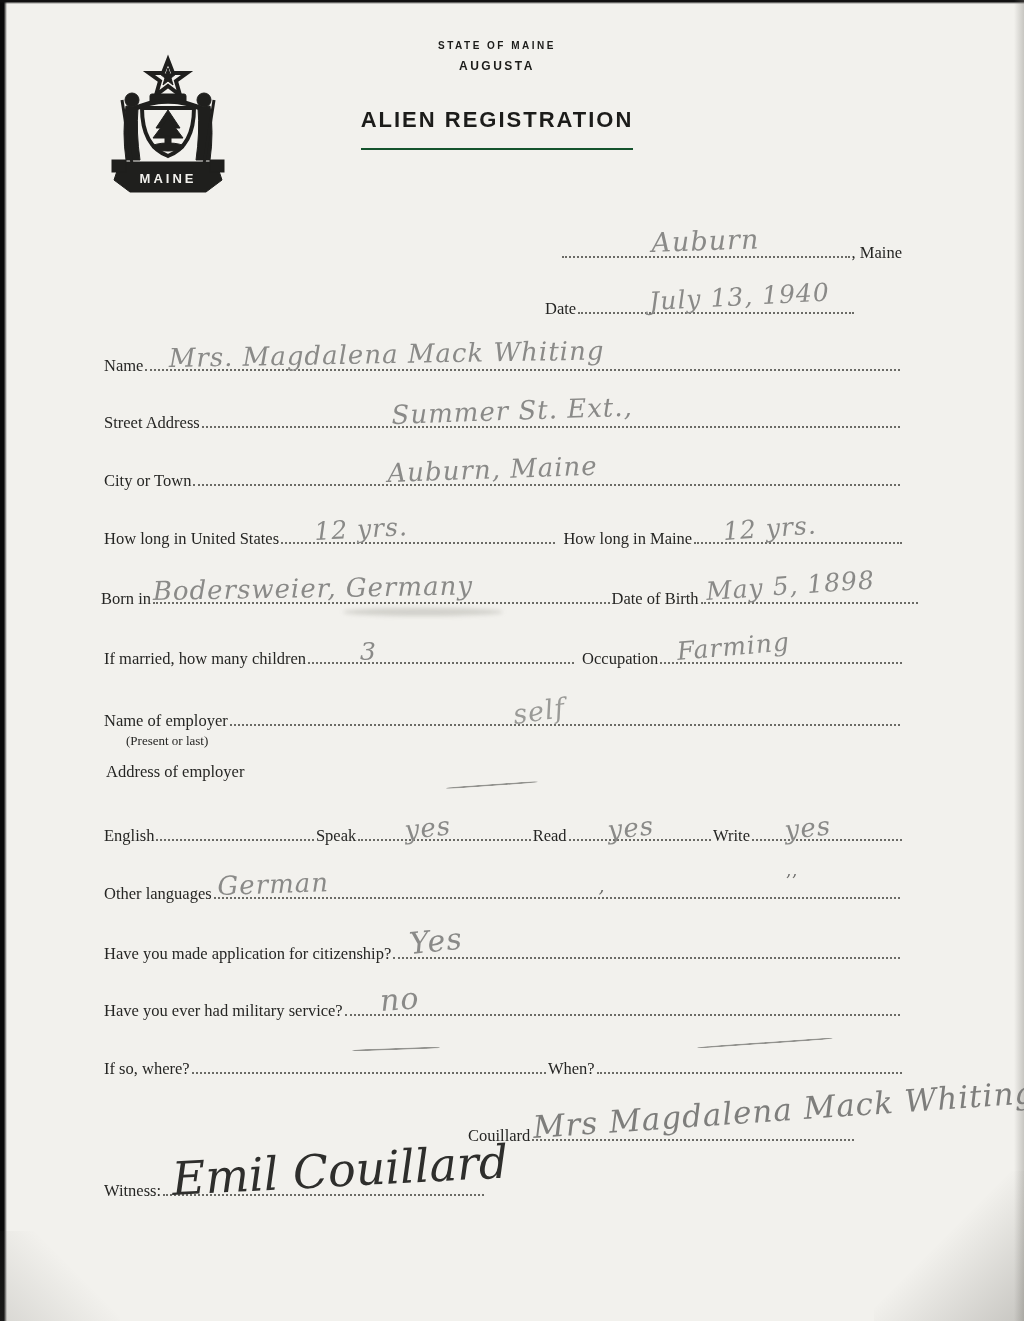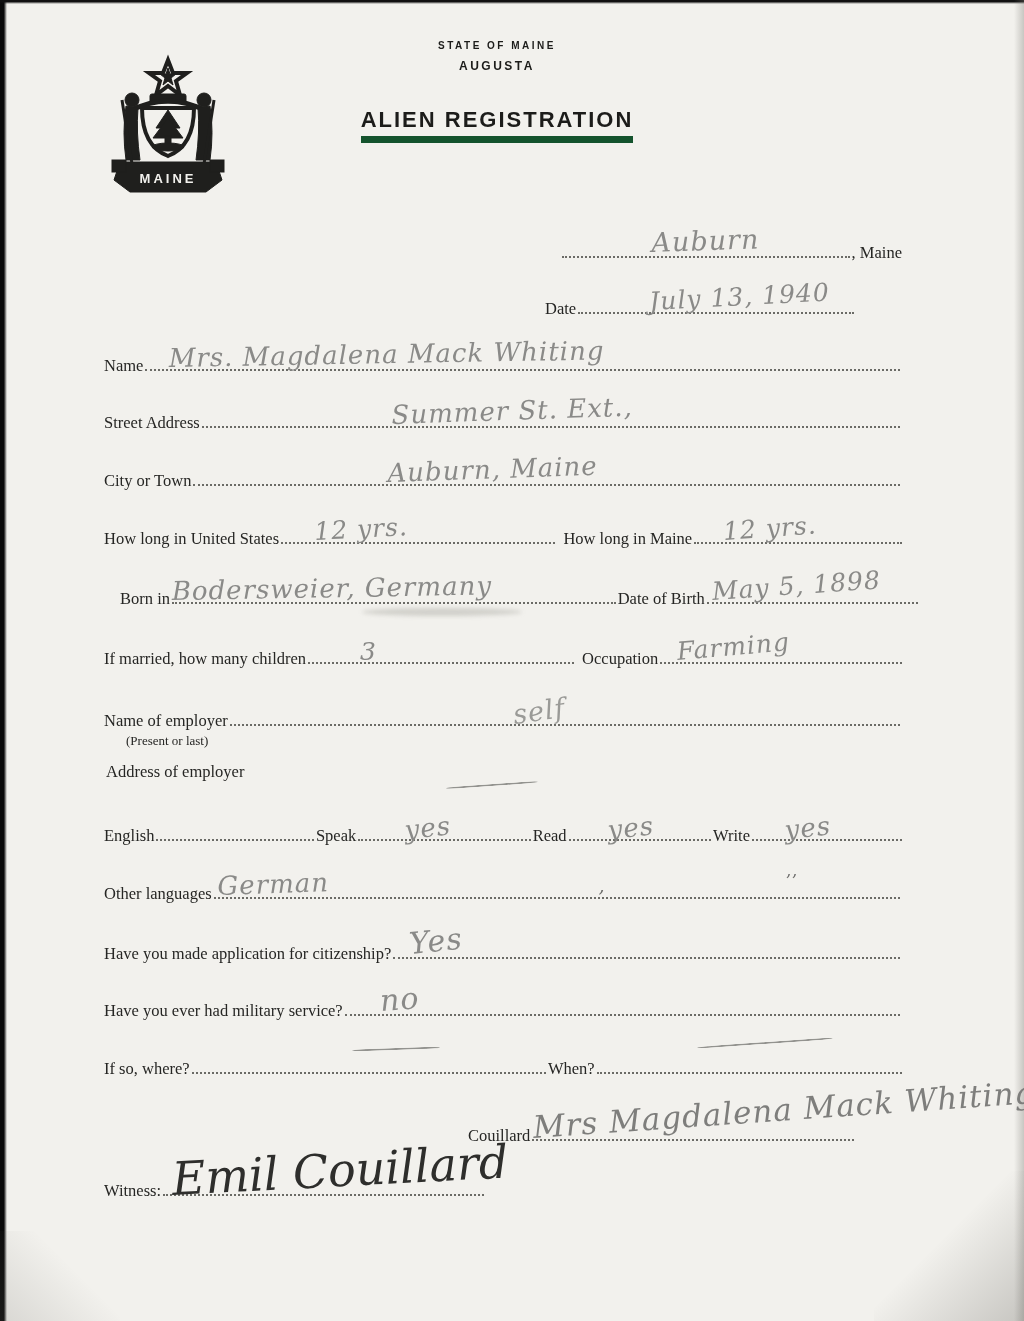--- a/index.html
+++ b/index.html
@@ -21,21 +21,21 @@
   .corner-bl  { position:absolute; left:0; bottom:0; width:120px; height:90px;
                 background:linear-gradient(45deg,rgba(100,98,92,.18),rgba(100,98,92,0) 60%); }
 
   
   .header { position:absolute; left:0; top:40px; width:1024px; padding-right:30px;
             text-align:center; font-family:"Liberation Sans", sans-serif; color:#1c1c1a; }
   .h-line1 { font-size:10px; font-weight:bold; letter-spacing:2.5px; }
   .h-line2 { font-size:18px; font-weight:bold; letter-spacing:1.5px; margin-top:8px; }
   .h-line3 { font-size:12px; font-weight:bold; letter-spacing:2.5px; margin-top:8px; }
   .h-title { display:inline-block; font-size:22px; font-weight:bold; letter-spacing:2px;
-             margin-top:34px; border-bottom:7px solid #14532d; padding-bottom:3px; }
+             margin-top:34px; border-bottom:2px solid #14532d; padding-bottom:15px; }
 
   .seal { position:absolute; left:98px; top:42px; }
 
   
   .row { position:absolute; display:flex; align-items:baseline; height:30px;
          font-size:16.5px; color:#262624; }
   .row .lbl { white-space:nowrap; }
   .dots { flex:1; border-bottom:2px dotted #6b6b66; position:relative; height:22px; margin:0 2px; }
   .gap { width:6px; }
 
@@ -48,21 +48,21 @@
 
   .sublbl { position:absolute; left:22px; top:22px; font-size:13px; white-space:nowrap; }
 
   
   .r-place    { left:560px; top:236px; right:122px; }
   .r-date     { left:545px; top:292px; right:168px; }
   .r-name     { left:104px; top:349px; right:122px; }
   .r-street   { left:104px; top:406px; right:122px;text-align:right; }
   .r-city     { left:104px; top:464px; right:122px; }
   .r-howlong  { left:104px; top:522px; right:120px; }
-  .r-born     { left:120px; top:582px; right:104px; }
+  .r-born     { left:101px; top:582px; right:104px; }
   .r-children { left:104px; top:642px; right:120px; }
   .r-employer { left:104px; top:704px; right:122px; }
   .r-empaddr  { left:104px; top:762px; right:122px;flex-direction:column; }
   .r-english  { left:104px; top:819px; right:120px; }
   .r-otherlang{ left:104px; top:877px; right:122px; }
   .r-citizen  { left:104px; top:937px; right:122px;justify-content:space-between; }
   .r-military { left:104px; top:994px; right:122px; }
   .r-wherewhen{ left:104px; top:1052px; right:120px; }
   .r-signature{ left:468px; top:1119px; right:168px; }
   .r-witness  { left:104px; top:1174px; width:382px; }

